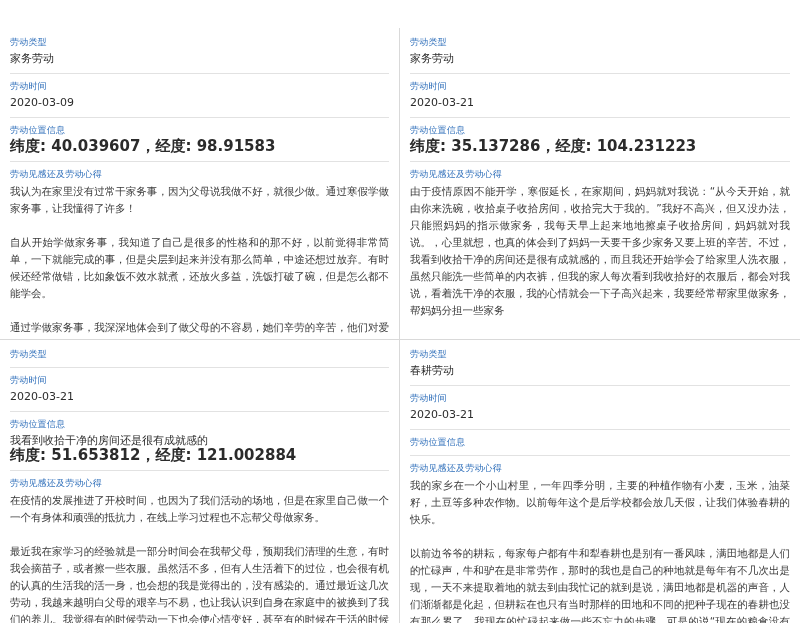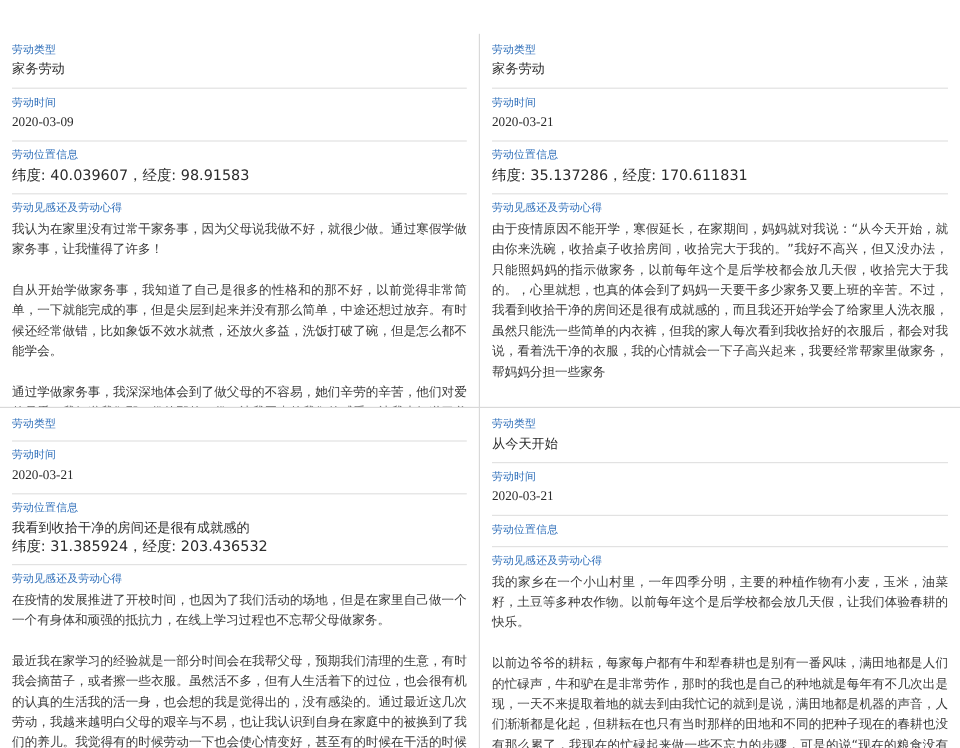--- a/index.html
+++ b/index.html
@@ -39,39 +39,39 @@
     color: #2f6fba;
     font-size: 9px;
     line-height: 12px;
     margin-bottom: 3px;
     letter-spacing: 0.2px;
   }
   .fvalue {
     color: #2b2b2b;
     font-size: 11px;
     line-height: 15px;
-    font-family: Liberation Serif, serif;
   }
   .divider {
     border: none;
     border-top: 1px solid #e2e2e2;
     margin: 5px 0 6px 0;
   }
   .body-text {
     color: #3a3a3a;
     font-size: 10.5px;
     line-height: 17px;
     text-align: justify;
     text-justify: inter-ideograph;
     white-space: pre-wrap;
   }
   .coord {
     color: #2b2b2b;
-    font-size: 12px;
+    font-size: 15px;
     line-height: 15px;
+    font-weight: bold;
   }
 </style>
 </head>
 <body>
 
 <div class="page">
   <div class="grid">
 
     <div class="cell col1 row1">
       <div class="field">
@@ -106,63 +106,63 @@
         <div class="fvalue">家务劳动</div>
       </div>
       <hr class="divider">
       <div class="field">
         <div class="flabel">劳动时间</div>
         <div class="fvalue">2020-03-21</div>
       </div>
       <hr class="divider">
       <div class="field">
         <div class="flabel">劳动位置信息</div>
-        <div class="coord">纬度: 35.137286，经度: 170.611831</div>
+        <div class="coord">纬度: 35.137286，经度: 104.231223</div>
       </div>
       <hr class="divider">
       <div class="field">
         <div class="flabel">劳动见感还及劳动心得</div>
-        <div class="body-text">由于疫情原因不能开学，寒假延长，在家期间，妈妈就对我说：“从今天开始，就由你来洗碗，收拾桌子收拾房间，收拾完大于我的。”我好不高兴，但又没办法，只能照妈妈的指示做家务，以前每年这个是后学校都会放几天假，收拾完大于我的。，心里就想，也真的体会到了妈妈一天要干多少家务又要上班的辛苦。不过，我看到收拾干净的房间还是很有成就感的，而且我还开始学会了给家里人洗衣服，虽然只能洗一些简单的内衣裤，但我的家人每次看到我收拾好的衣服后，都会对我说，看着洗干净的衣服，我的心情就会一下子高兴起来，我要经常帮家里做家务，帮妈妈分担一些家务</div>
+        <div class="body-text">由于疫情原因不能开学，寒假延长，在家期间，妈妈就对我说：“从今天开始，就由你来洗碗，收拾桌子收拾房间，收拾完大于我的。”我好不高兴，但又没办法，只能照妈妈的指示做家务，我每天早上起来地地擦桌子收拾房间，妈妈就对我说。，心里就想，也真的体会到了妈妈一天要干多少家务又要上班的辛苦。不过，我看到收拾干净的房间还是很有成就感的，而且我还开始学会了给家里人洗衣服，虽然只能洗一些简单的内衣裤，但我的家人每次看到我收拾好的衣服后，都会对我说，看着洗干净的衣服，我的心情就会一下子高兴起来，我要经常帮家里做家务，帮妈妈分担一些家务</div>
       </div>
 
     </div>
 
     <div class="cell col1 row2">
       <div class="field">
         <div class="flabel">劳动类型</div>
       </div>
       <hr class="divider">
       <div class="field">
         <div class="flabel">劳动时间</div>
         <div class="fvalue">2020-03-21</div>
       </div>
       <hr class="divider">
       <div class="field">
         <div class="flabel">劳动位置信息</div>
         <div class="fvalue">我看到收拾干净的房间还是很有成就感的</div>
-        <div class="coord">纬度: 31.385924，经度: 203.436532</div>
+        <div class="coord">纬度: 51.653812，经度: 121.002884</div>
       </div>
       <hr class="divider">
       <div class="field">
         <div class="flabel">劳动见感还及劳动心得</div>
         <div class="body-text">在疫情的发展推进了开校时间，也因为了我们活动的场地，但是在家里自己做一个一个有身体和顽强的抵抗力，在线上学习过程也不忘帮父母做家务。
 
 最近我在家学习的经验就是一部分时间会在我帮父母，预期我们清理的生意，有时我会摘苗子，或者擦一些衣服。虽然活不多，但有人生活着下的过位，也会很有机的认真的生活我的活一身，也会想的我是觉得出的，没有感染的。通过最近这几次劳动，我越来越明白父母的艰辛与不易，也让我认识到自身在家庭中的被换到了我们的养儿。我觉得有的时候劳动一下也会使心情变好，甚至有的时候在干活的时候想要着一些事情，也是一个解决方法。
 
 疫情总体一下发几天的劳动，还是给我带了自在快乐。虽然没有得满足感和乐趣。同时这也帮助父母减轻了些许一点点劳动力，为以后更美好的生活。
 
 以上就是我最近的劳动心得。</div>
       </div>
 
     </div>
 
     <div class="cell col2 row2">
       <div class="field">
         <div class="flabel">劳动类型</div>
-        <div class="fvalue">从今天开始</div>
+        <div class="fvalue">春耕劳动</div>
       </div>
       <hr class="divider">
       <div class="field">
         <div class="flabel">劳动时间</div>
         <div class="fvalue">2020-03-21</div>
       </div>
       <hr class="divider">
       <div class="field">
         <div class="flabel">劳动位置信息</div>
       </div>

